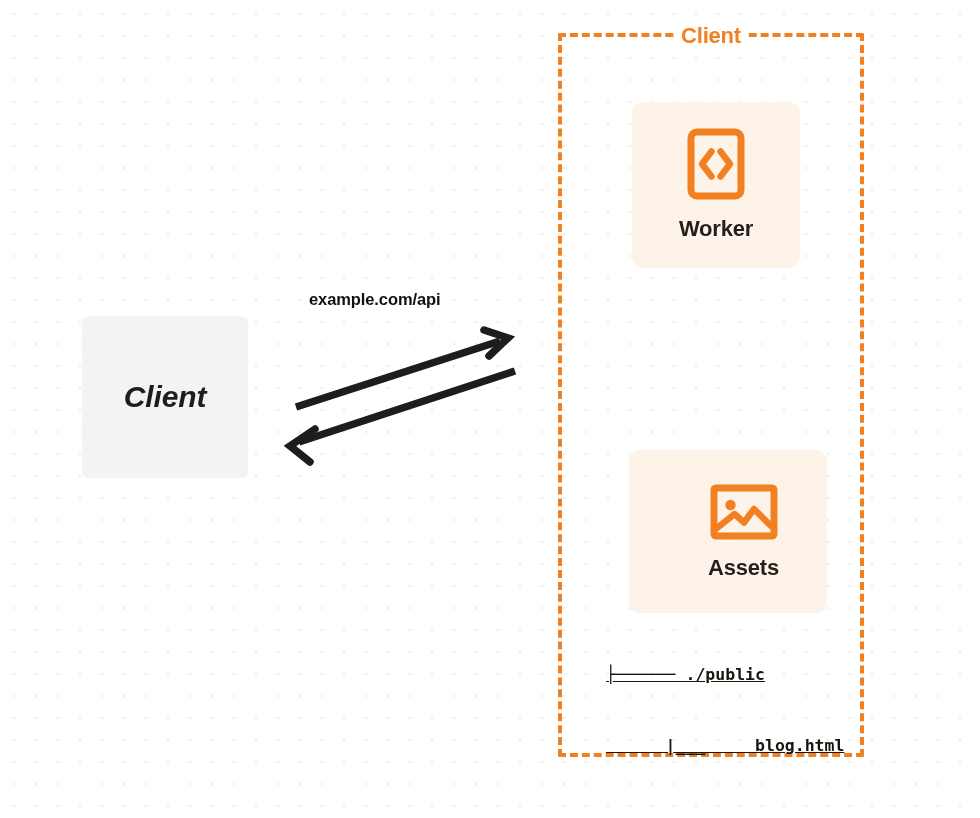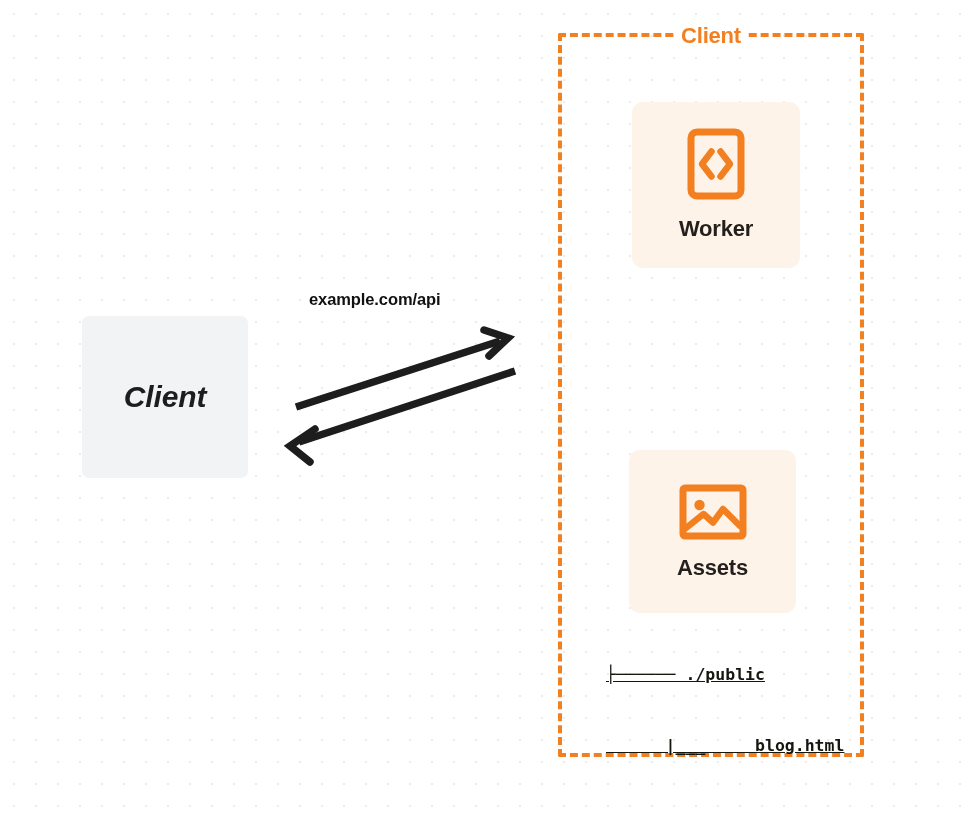--- a/index.html
+++ b/index.html
@@ -104,20 +104,21 @@
     left: 632px;
     top: 102px;
     width: 168px;
     height: 166px;
   }
   #assets-card {
     left: 629px;
     top: 450px;
     width: 167px;
     height: 163px;
+    padding-left: 31px;
   }
   .service-card .card-icon {
     display: block;
     margin-bottom: 16px;
   }
   #assets-card .card-icon { margin-bottom: 14px; }
   .service-card .card-label {
     font-size: 22px;
     font-weight: 700;
     color: #231f1c;

